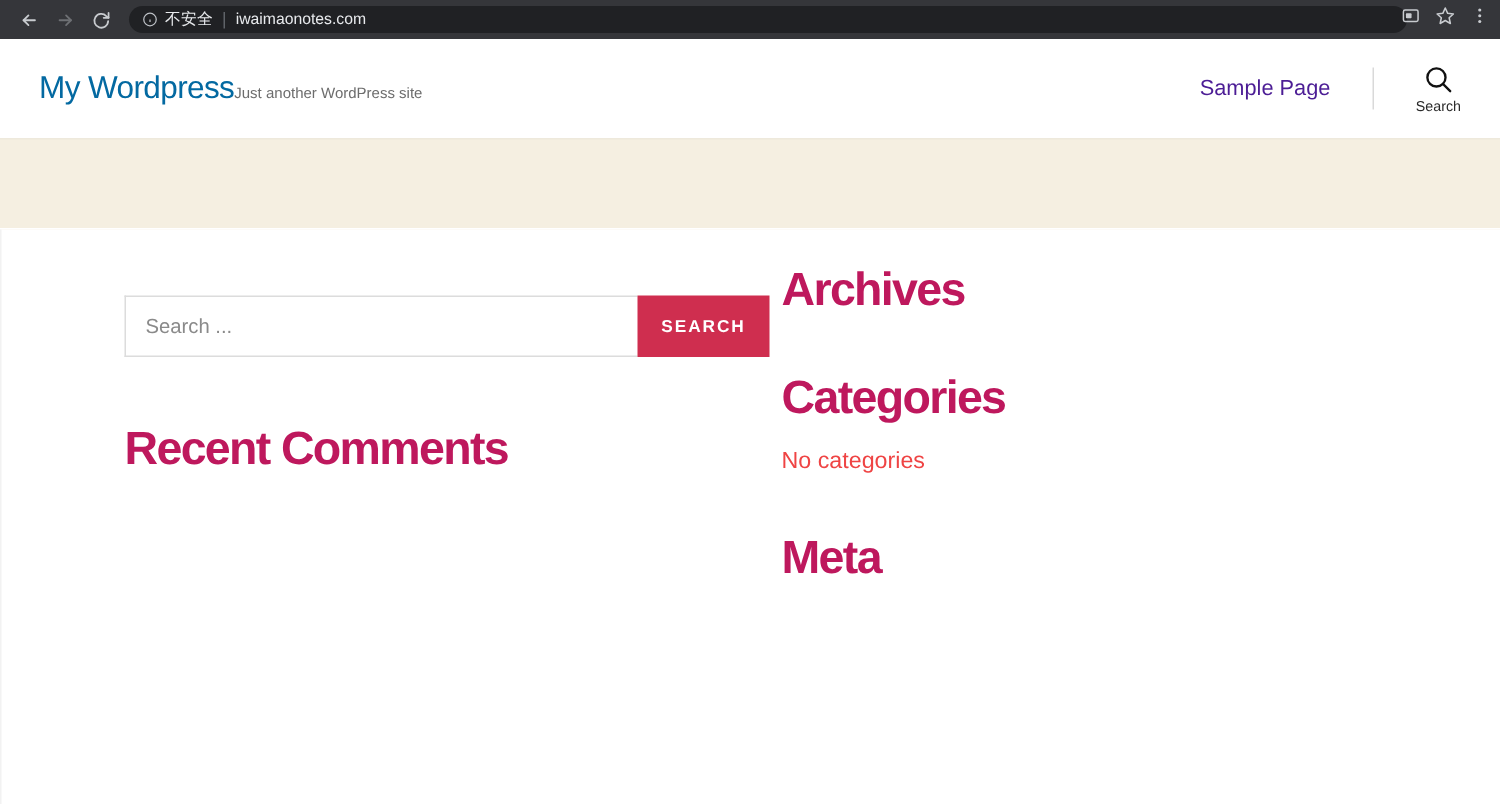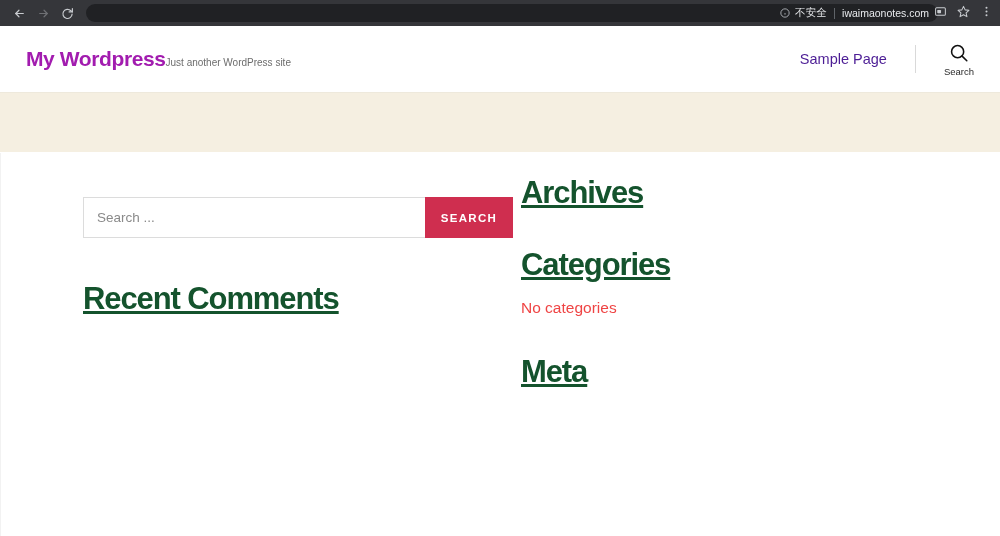--- a/index.html
+++ b/index.html
@@ -36,21 +36,20 @@
     flex: 1;
     height: 18px;
     margin-left: 8px;
     margin-right: 4px;
     background: #202124;
     border-radius: 10px;
     display: flex;
     align-items: center;
     padding: 0 9px;
     max-width: 852px;
-    justify-content: flex-end;
   }
   .info-icon { color: #bdc1c6; display: flex; align-items: center; margin-right: 5px; }
   .security-text {
     color: #e8eaed;
     font-size: 10.5px;
     letter-spacing: 0.2px;
     white-space: nowrap;
   }
   .omni-divider {
     width: 1px;
@@ -83,22 +82,22 @@
     height: 66px;
     background: #ffffff;
     display: flex;
     align-items: center;
     padding: 0 26px 0 26px;
     position: relative;
   }
   .brand-block { display: flex; align-items: baseline; }
   .site-title {
     font-size: 21px;
-    font-weight: bold;
-    color: #a21caf;
+    font-weight: normal;
+    color: #0369a1;
     letter-spacing: -0.4px;
   }
   .site-tagline {
     font-size: 10px;
     color: #6d6d6d;
   }
   .header-right {
     margin-left: auto;
     display: flex;
     align-items: center;
@@ -180,24 +179,23 @@
     font-size: 11.5px;
     font-weight: bold;
     letter-spacing: 1.3px;
     cursor: pointer;
   }
 
   
   .widget-title {
     font-size: 31px;
     font-weight: bold;
-    color: #14532d;
+    color: #be185d;
     letter-spacing: -1.1px;
     line-height: 1.15;
-    text-decoration: underline;
   }
   .widget-title.mt-recent { margin-top: 43px; }
 
   .side-heading-archives { margin-top: -22px; }
   .side-heading-categories { margin-top: 36px; }
   .side-heading-meta { margin-top: 37px; }
 
   .empty-note {
     font-size: 15.5px;
     color: #ef4444;

